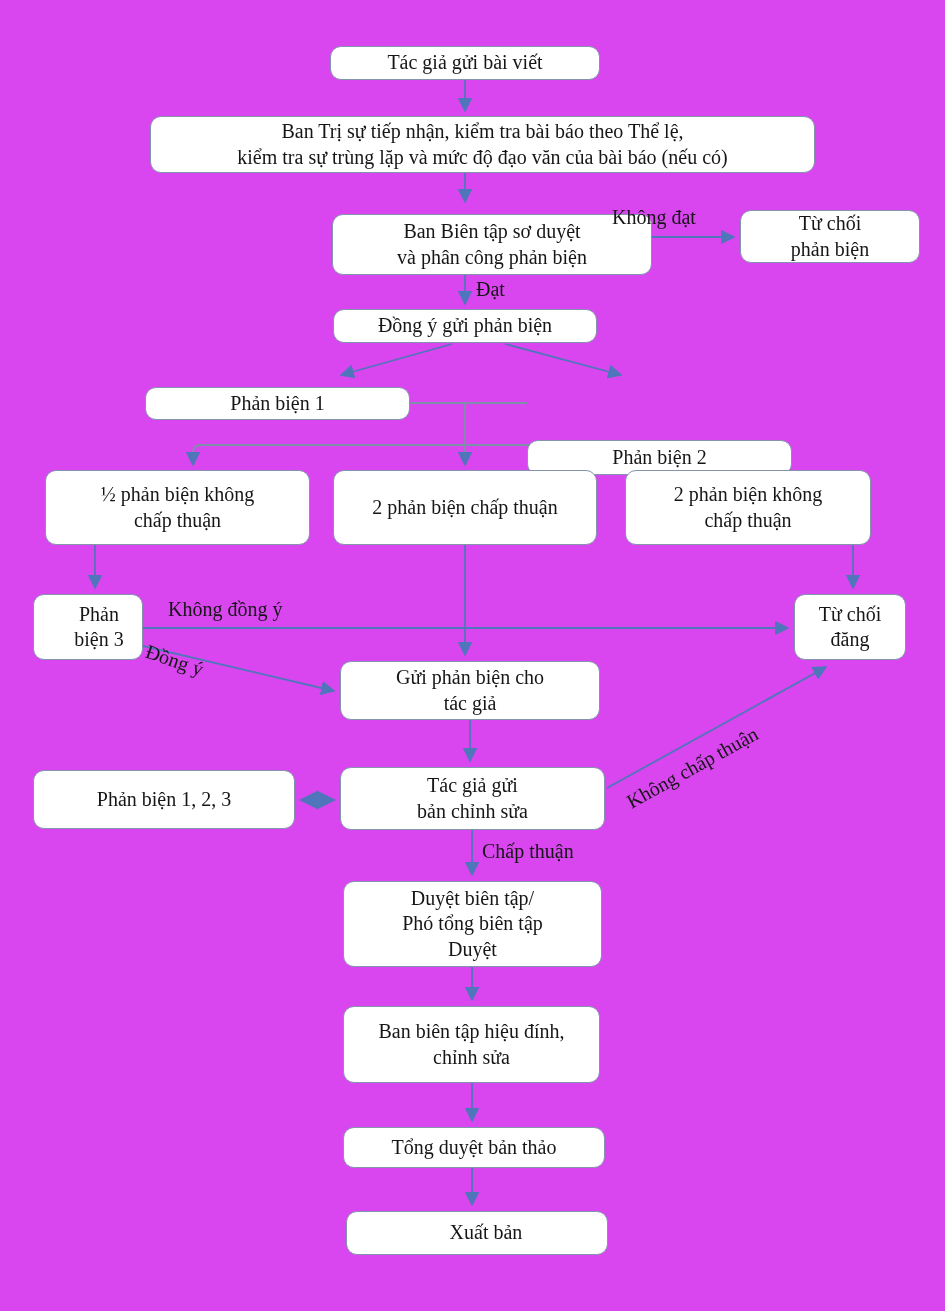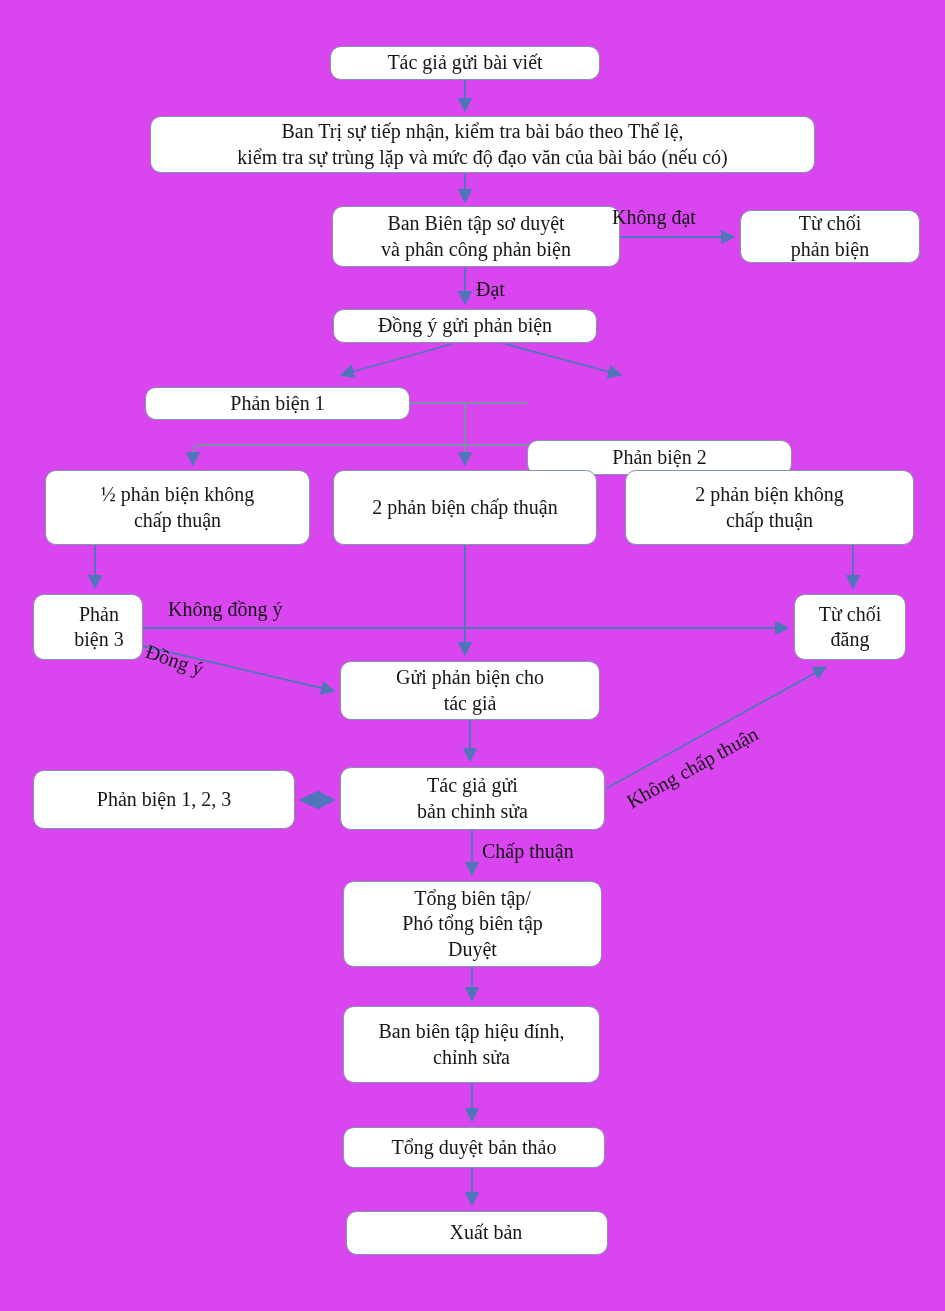--- a/index.html
+++ b/index.html
@@ -73,21 +73,21 @@
 
   <div class="node" style="left:330px;top:46px;width:270px;height:34px;">
     <span>Tác giả gửi bài viết</span>
   </div>
 
   <div class="node" style="left:150px;top:116px;width:665px;height:57px;">
     <span>Ban Trị sự tiếp nhận, kiểm tra bài báo theo Thể lệ,</span>
     <span>kiểm tra sự trùng lặp và mức độ đạo văn của bài báo (nếu có)</span>
   </div>
 
-  <div class="node" style="left:332px;top:206px;width:288px;height:61px;">
+  <div class="node" style="left:332px;top:214px;width:320px;height:61px;">
     <span>Ban Biên tập sơ duyệt</span>
     <span>và phân công phản biện</span>
   </div>
 
   <div class="node" style="left:740px;top:210px;width:180px;height:53px;">
     <span>Từ chối</span>
     <span>phản biện</span>
   </div>
 
   <div class="node" style="left:333px;top:309px;width:264px;height:34px;">
@@ -104,21 +104,21 @@
 
   <div class="node" style="left:45px;top:470px;width:265px;height:75px;">
     <span>½ phản biện không</span>
     <span>chấp thuận</span>
   </div>
 
   <div class="node" style="left:333px;top:470px;width:264px;height:75px;">
     <span>2 phản biện chấp thuận</span>
   </div>
 
-  <div class="node" style="left:625px;top:470px;width:289px;height:75px;">
+  <div class="node" style="left:625px;top:470px;width:246px;height:75px;">
     <span>2 phản biện không</span>
     <span>chấp thuận</span>
   </div>
 
   <div class="node" style="left:33px;top:594px;width:110px;height:66px;padding-left:28px;">
     <span>Phản</span>
     <span>biện 3</span>
   </div>
 
   <div class="node" style="left:794px;top:594px;width:112px;height:66px;">
@@ -134,21 +134,21 @@
   <div class="node" style="left:33px;top:770px;width:262px;height:59px;">
     <span>Phản biện 1, 2, 3</span>
   </div>
 
   <div class="node" style="left:340px;top:767px;width:265px;height:63px;">
     <span>Tác giả gửi</span>
     <span>bản chỉnh sửa</span>
   </div>
 
   <div class="node" style="left:343px;top:881px;width:259px;height:86px;">
-    <span>Tổng biên tập/</span>
+    <span>Duyệt biên tập/</span>
     <span>Phó tổng biên tập</span>
     <span>Duyệt</span>
   </div>
 
   <div class="node" style="left:343px;top:1127px;width:262px;height:41px;">
     <span>Tổng duyệt bản thảo</span>
   </div>
 
   <div class="node" style="left:343px;top:1006px;width:257px;height:77px;">
     <span>Ban biên tập hiệu đính,</span>

